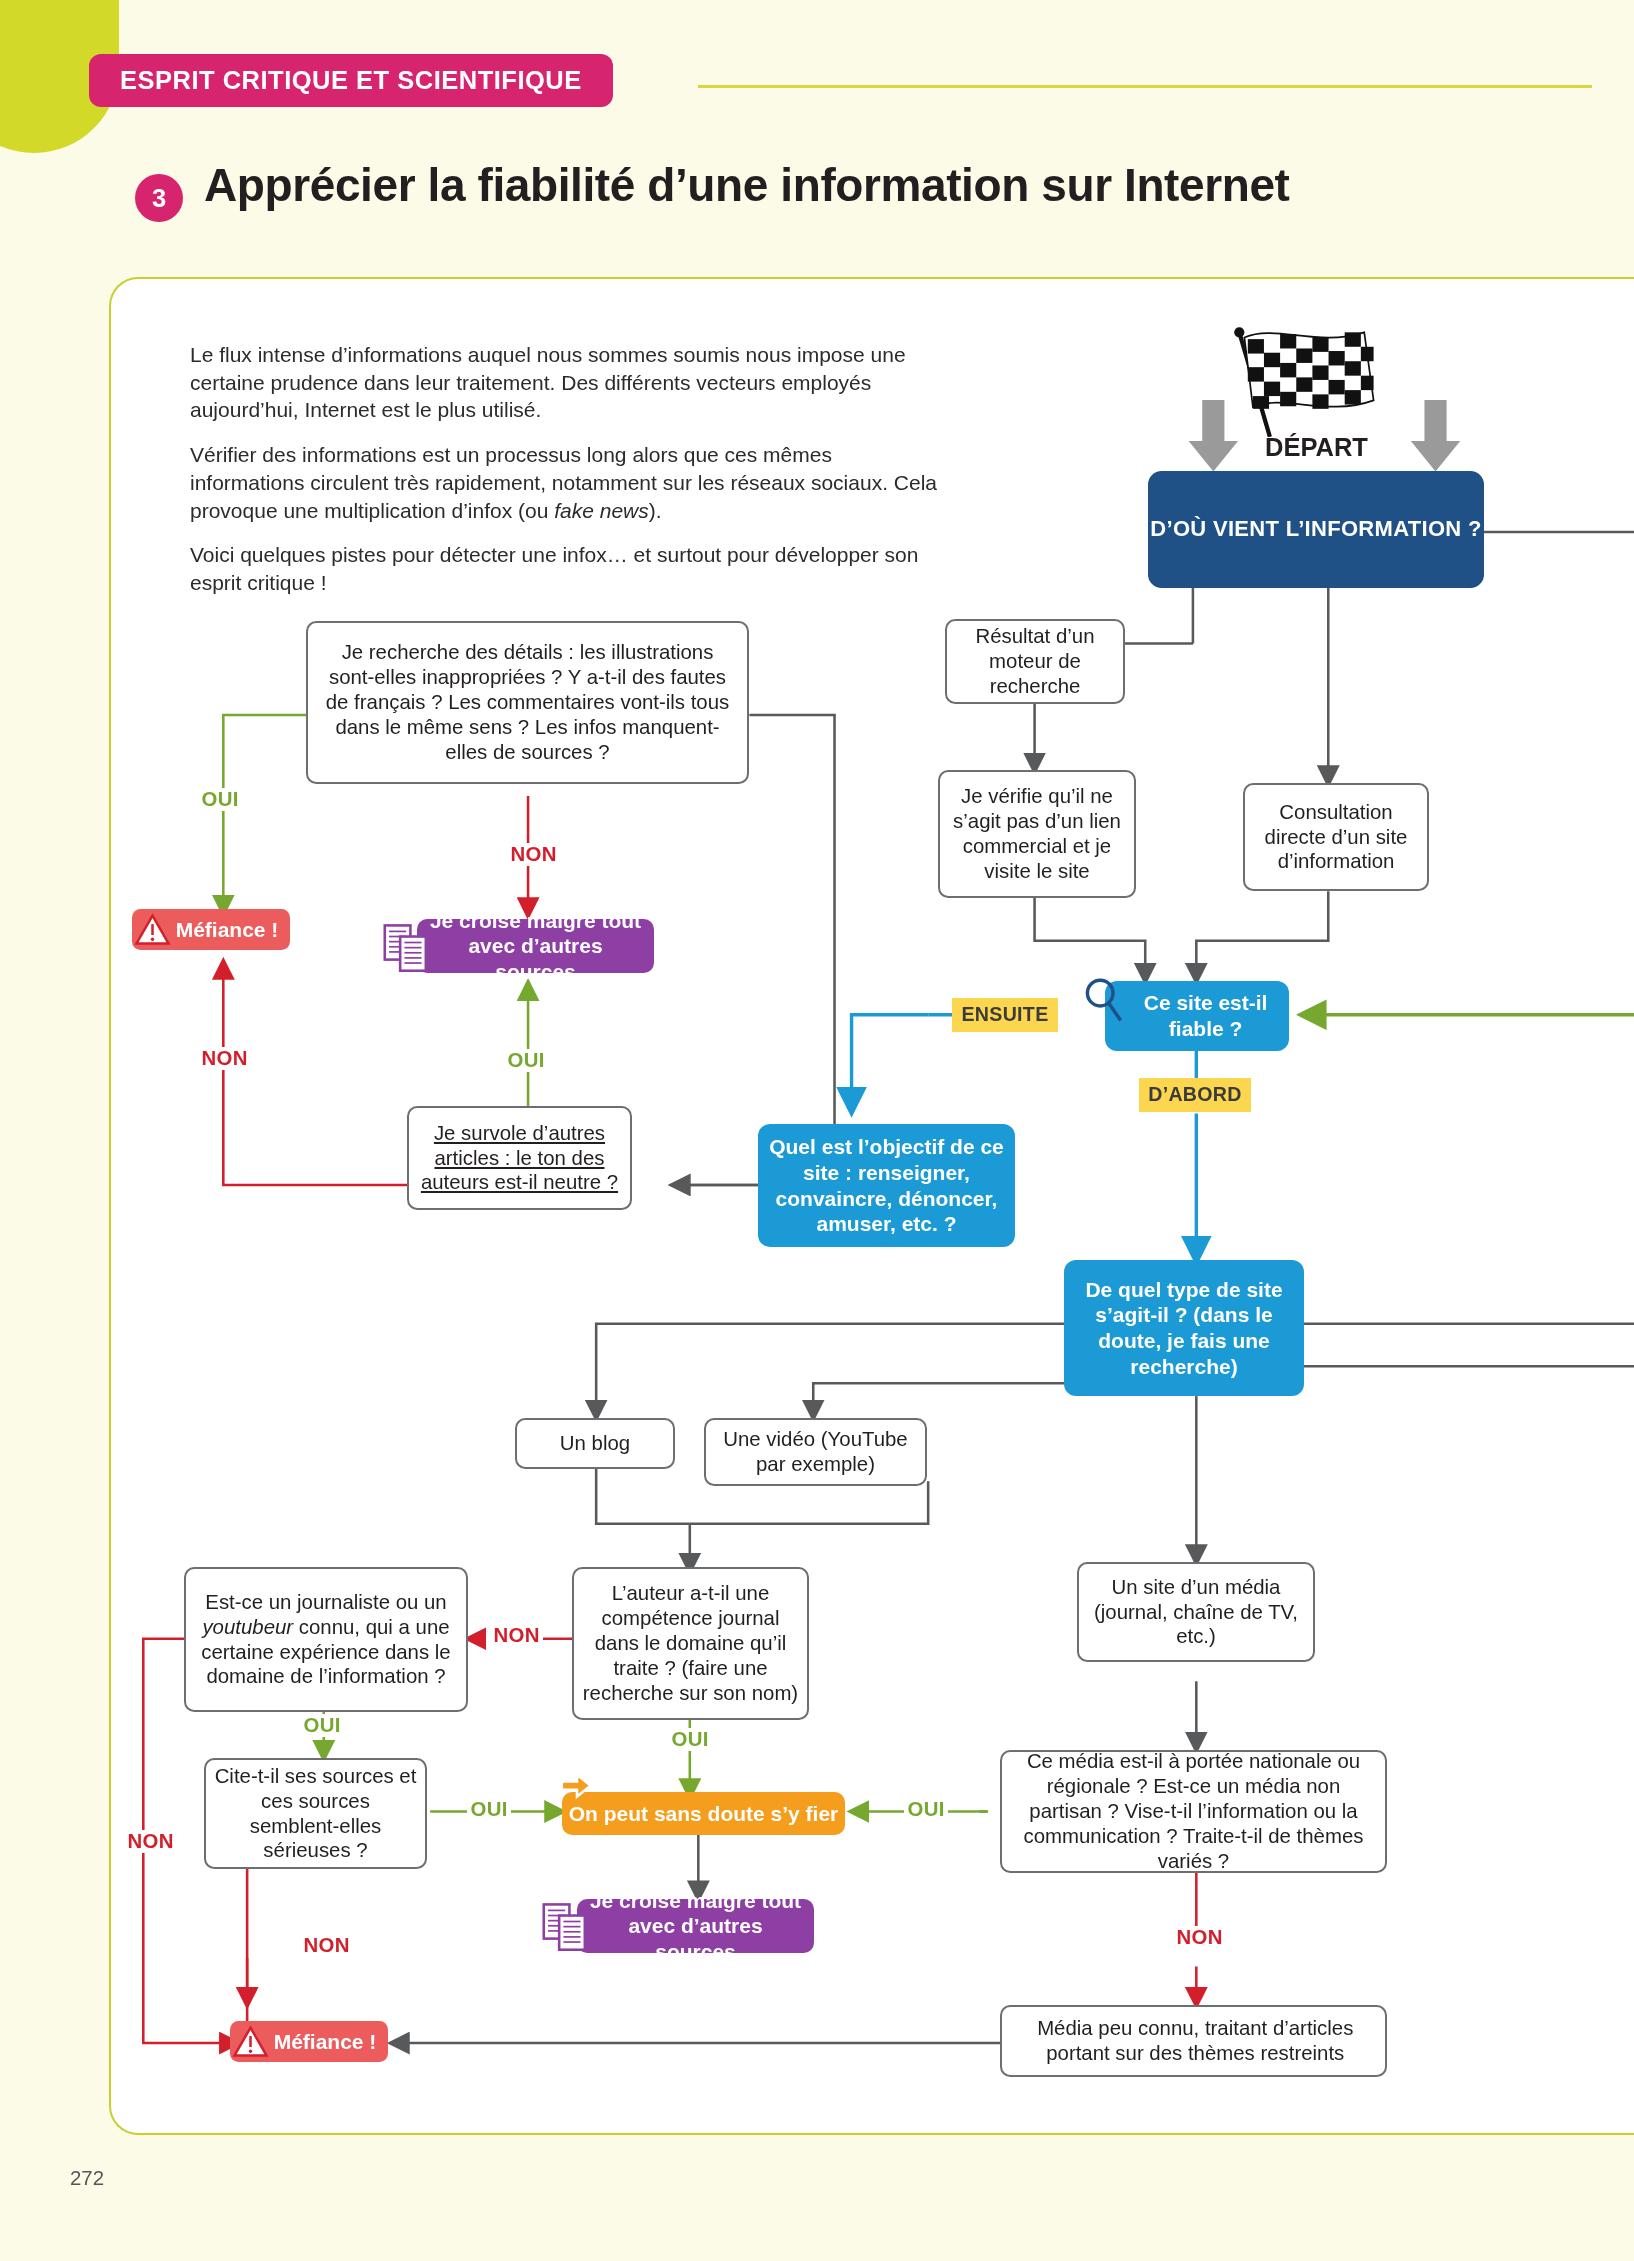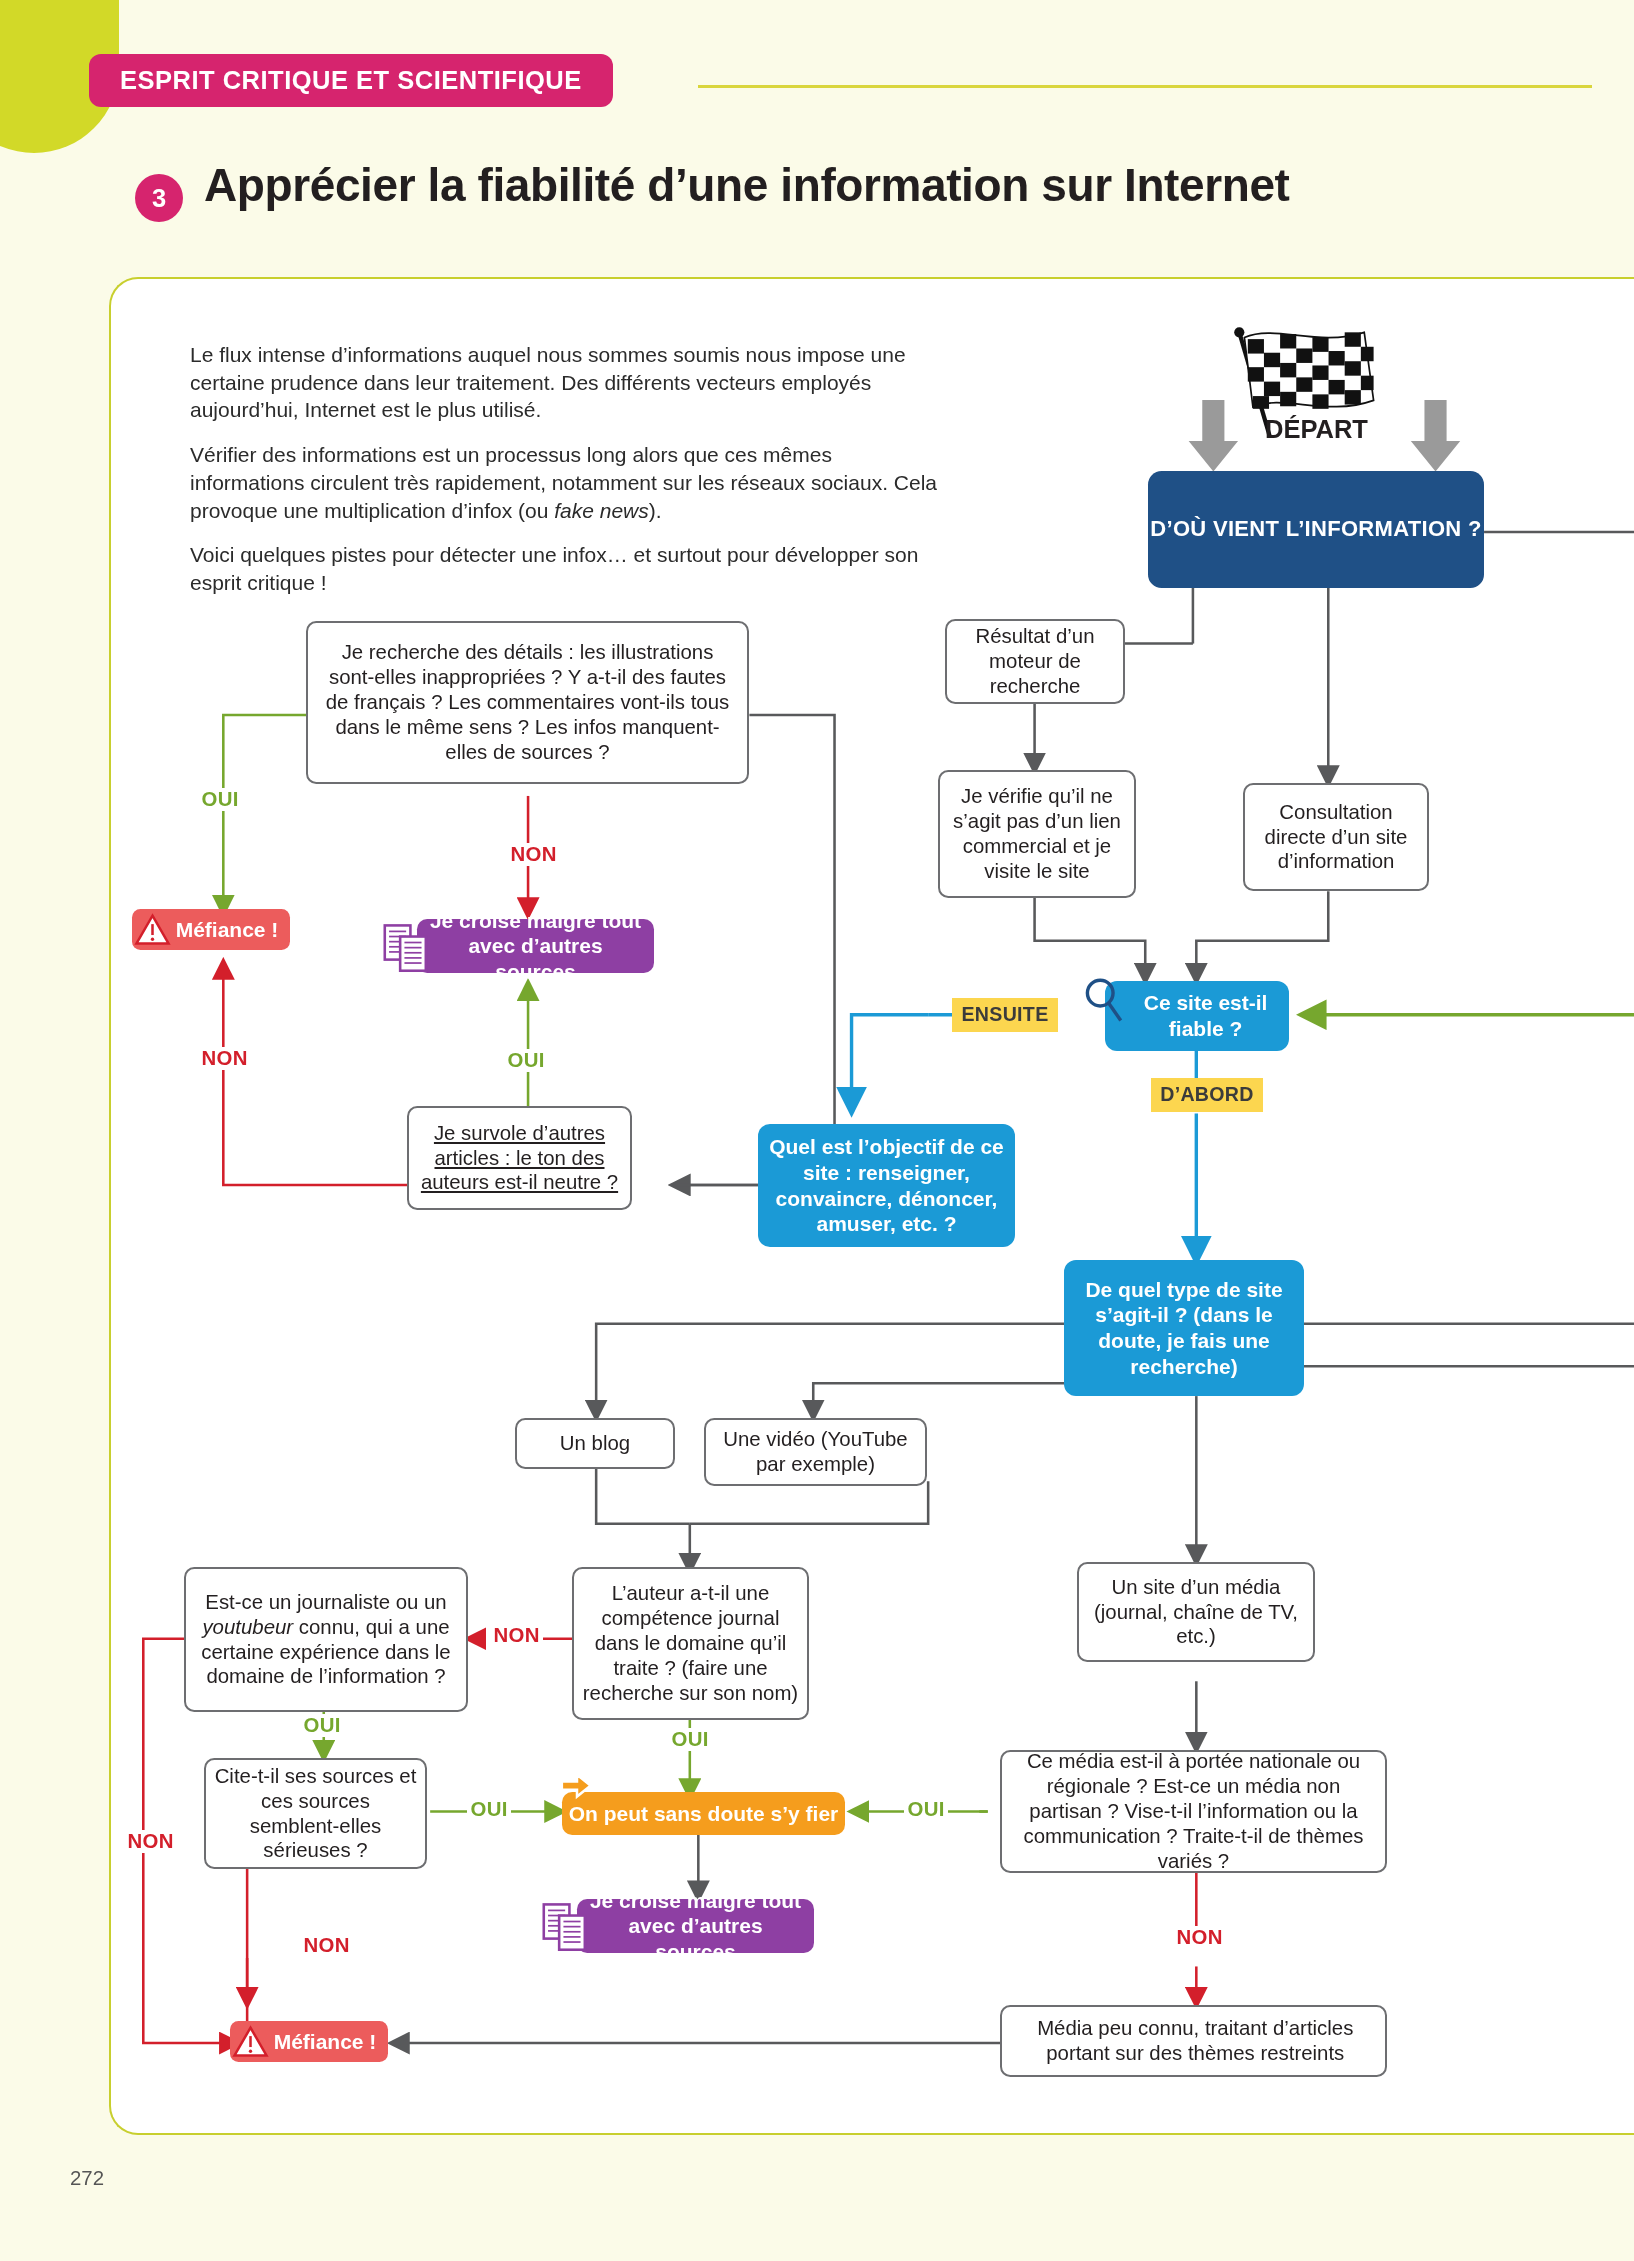--- a/index.html
+++ b/index.html
@@ -206,38 +206,38 @@
           <rect x="85" y="65" width="19" height="17"></rect>
         <rect x="123" y="68" width="19" height="17"></rect>
           <rect x="161" y="63" width="15" height="17"></rect>
         <rect x="34" y="87" width="19" height="15"></rect>
           <rect x="66" y="82" width="19" height="17"></rect>
         <rect x="104" y="85" width="19" height="17"></rect>
           <rect x="142" y="80" width="19" height="17"></rect>
       </g>
     </g>
   </svg>
-  <div class="depart" style="left:1265px;top:415px;">DÉPART</div>
+  <div class="depart" style="left:1265px;top:433px;">DÉPART</div>
 
   <div class="node blue-dark" style="left:1148px;top:471px;width:336px;height:117px;">D’OÙ VIENT L’INFORMATION ?</div>
 
   <div class="node plain" style="left:945px;top:619px;width:180px;height:85px;">Résultat d’un moteur de recherche</div>
 
   <div class="node plain" style="left:1243px;top:783px;width:186px;height:108px;">Consultation directe d’un site d’information</div>
 
   <div class="node plain" style="left:938px;top:770px;width:198px;height:128px;">Je vérifie qu’il ne s’agit pas d’un lien commercial et je visite le site</div>
 
   <svg style="position:absolute;left:1083px;top:976px;width:43px;height:53px;z-index:4" viewBox="0 0 50 62">
     <circle cx="20" cy="20" r="15" fill="none" stroke="#1f5086" stroke-width="4"></circle>
     <line x1="30" y1="32" x2="44" y2="52" stroke="#1f5086" stroke-width="4"></line>
   </svg>
   <div class="node blue" style="left:1105px;top:981px;width:184px;height:70px;padding-left:24px;">Ce site est-il fiable ?</div>
 
   <div class="node yellowtag" style="left:952px;top:998px;width:106px;height:34px;">ENSUITE</div>
-  <div class="node yellowtag" style="left:1139px;top:1078px;width:112px;height:34px;margin-left:12px;">D’ABORD</div>
+  <div class="node yellowtag" style="left:1139px;top:1078px;width:112px;height:34px;">D’ABORD</div>
 
   <div class="node blue" style="left:758px;top:1124px;width:257px;height:123px;">Quel est l’objectif de ce site : renseigner, convaincre, dénoncer, amuser, etc. ?</div>
 
   <div class="node plain" style="left:306px;top:621px;width:443px;height:163px;">Je recherche des détails : les illustrations sont-elles inappropriées ? Y a-t-il des fautes de français ? Les commentaires vont-ils tous dans le même sens ? Les infos manquent-elles de sources ?</div>
 
   <div class="node plain" style="left:407px;top:1106px;width:225px;height:104px;text-decoration:underline;">Je survole d’autres articles : le ton des auteurs est-il neutre ?</div>
 
   <svg style="position:absolute;left:383px;top:922px;width:48px;height:53px;z-index:4" viewBox="0 0 56 62">
     <rect x="2" y="4" width="30" height="40" fill="#fff" stroke="#8e3fa3" stroke-width="3"></rect>
     <g stroke="#8e3fa3" stroke-width="2">

